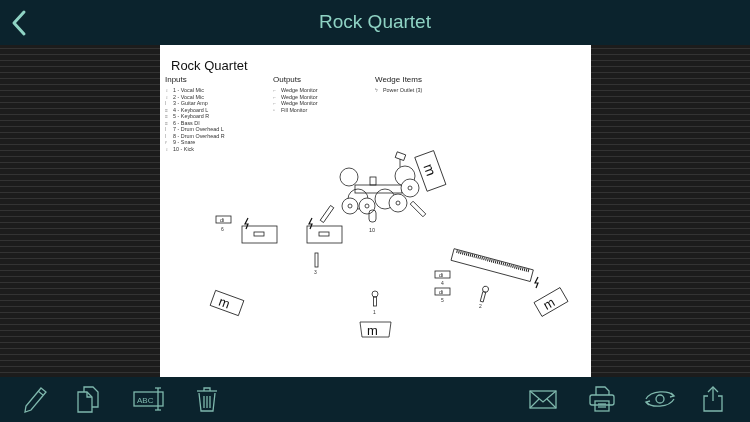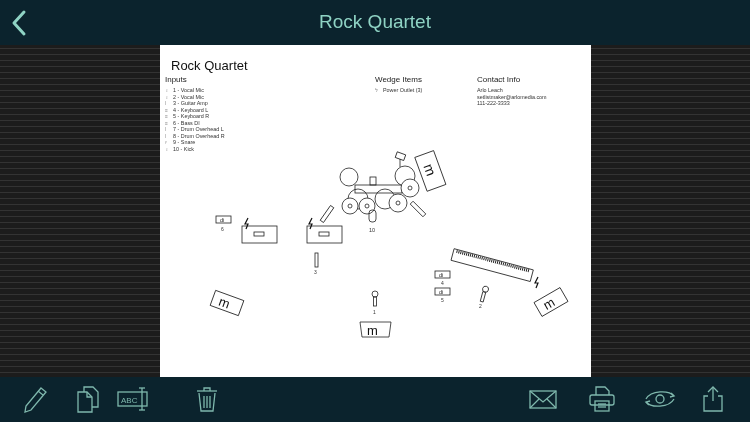--- a/index.html
+++ b/index.html
@@ -52,32 +52,33 @@
     <div class="row"><span class="ic">ǀ</span><span>3 - Guitar Amp</span></div>
     <div class="row"><span class="ic">≡</span><span>4 - Keyboard L</span></div>
     <div class="row"><span class="ic">≡</span><span>5 - Keyboard R</span></div>
     <div class="row"><span class="ic">≡</span><span>6 - Bass DI</span></div>
     <div class="row"><span class="ic">ǀ</span><span>7 - Drum Overhead L</span></div>
     <div class="row"><span class="ic">ǀ</span><span>8 - Drum Overhead R</span></div>
     <div class="row"><span class="ic">ᵞ</span><span>9 - Snare</span></div>
     <div class="row"><span class="ic">♀</span><span>10 - Kick</span></div>
   </div>
 
+  <div class="col" style="left:113px;">
+    <h4>Outputs</h4>
+    <div class="row"><span class="ic">⌐</span><span>Wedge Monitor</span></div>
+    <div class="row"><span class="ic">⌐</span><span>Wedge Monitor</span></div>
+    <div class="row"><span class="ic">⌐</span><span>Wedge Monitor</span></div>
+    <div class="row"><span class="ic">▫</span><span>Fill Monitor</span></div>
+  </div>
 
   <div class="col" style="left:215px;">
     <h4>Wedge Items</h4>
     <div class="row"><span class="ic">ϟ</span><span>Power Outlet (3)</span></div>
   </div>
 
-  <div class="col" style="left:317px;">
-    <h4>Contact Info</h4>
-    <div class="row">Arlo Leach</div>
-    <div class="row">setlistmaker@arlomedia.com</div>
-    <div class="row">111-222-3333</div>
-  </div>
 
   <svg class="stage" viewBox="0 0 431 332" fill="none" stroke="#222" stroke-width="0.8">
 
     <g>
       <circle cx="189" cy="132" r="9"></circle>
       <circle cx="245" cy="131" r="10"></circle>
       <rect x="195" y="140" width="47" height="8"></rect>
       <rect x="210" y="132" width="6" height="8"></rect>
       <circle cx="198" cy="154" r="10"></circle>
       <circle cx="225" cy="154" r="10"></circle>
@@ -180,21 +181,21 @@
         <line x1="18" y1="7" x2="23" y2="11"></line>
     </svg>
   </div>
   <div class="tb" style="left:74px;">
     <svg viewBox="0 0 30 30" fill="none" stroke="#7fb8ad" stroke-width="1.3">
       <path d="M10 3 h9 l5 5 v15 h-14 z"></path>
         <path d="M4 8 h9 l5 5 v15 h-14 z" fill="#0b232d"></path>
         <path d="M13 8 v5 h5"></path>
     </svg>
   </div>
-  <div class="tb" style="left:116px;width:34px;">
+  <div class="tb" style="left:132px;width:34px;">
     <svg viewBox="0 0 34 30" style="width:34px" fill="none" stroke="#7fb8ad" stroke-width="1.3">
       <rect x="2" y="8" width="29" height="14"></rect>
       <text x="5" y="19" font-size="8" fill="#7fb8ad" stroke="none" font-family="Liberation Sans, sans-serif">ABC</text>
       <line x1="26" y1="4" x2="26" y2="26"></line>
         <line x1="23" y1="4" x2="29" y2="4"></line>
         <line x1="23" y1="26" x2="29" y2="26"></line>
     </svg>
   </div>
   <div class="tb" style="left:192px;">
     <svg viewBox="0 0 30 30" fill="none" stroke="#7fb8ad" stroke-width="1.3">

